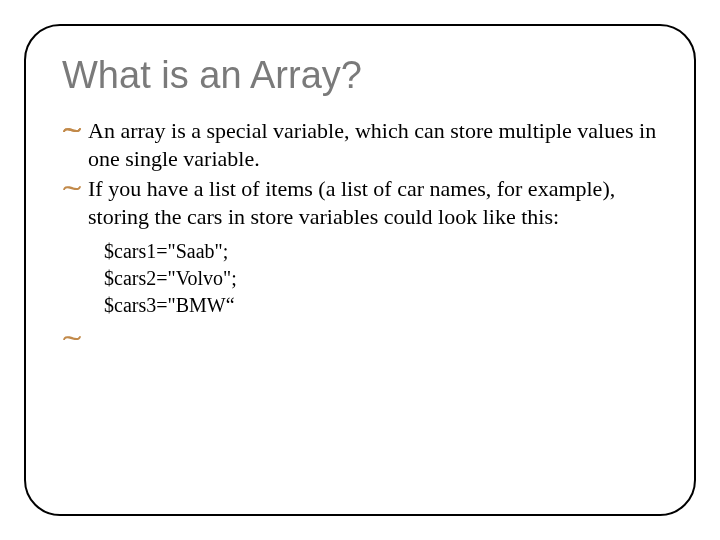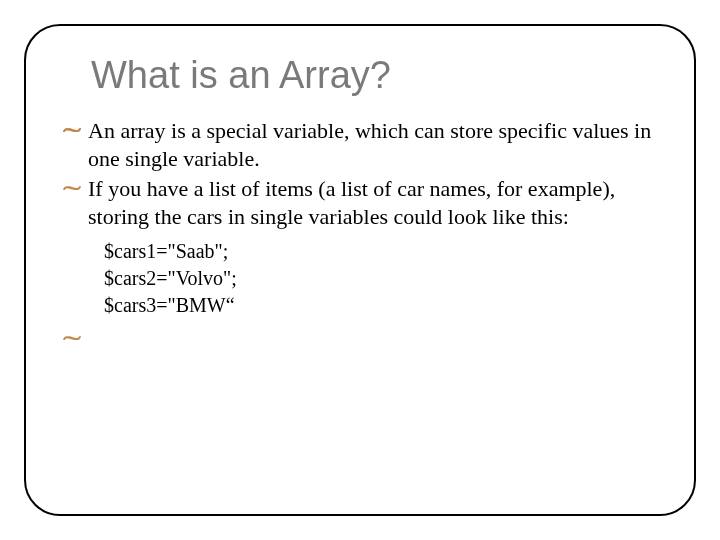--- a/index.html
+++ b/index.html
@@ -13,21 +13,20 @@
     border: 2px solid #000;
     border-radius: 36px;
     padding: 28px 36px 0 36px;
   }
   .title {
     font-family: Arial, Helvetica, sans-serif;
     font-size: 38px;
     color: #7a7a7a;
     font-weight: 400;
     margin-bottom: 20px;
-    margin-left: 29px;
   }
   .content { font-size: 22px; line-height: 1.28; color: #000; }
   .item { position: relative; padding-left: 26px; margin-bottom: 2px; }
   .item .bullet {
     position: absolute;
     left: 0;
     top: 2px;
     font-family: Arial, sans-serif;
     font-size: 20px;
     color: #c28a4a;
@@ -48,26 +47,26 @@
   <h1 class="title">What is an Array?</h1>
 
   <div class="content">
 
     <div class="item">
       <span class="bullet" style="font-weight: bold;">⁓</span>
     </div>
 
     <div class="item">
       <span class="bullet" style="font-weight: bold;">⁓</span>
-      <span>An array is a special variable, which can store specific values in one single variable.</span>
+      <span>An array is a special variable, which can store multiple values in one single variable.</span>
     </div>
 
     <div class="item">
       <span class="bullet" style="font-weight: bold;">⁓</span>
-      <span>If you have a list of items (a list of car names, for example), storing the cars in single variables could look like this:</span>
+      <span>If you have a list of items (a list of car names, for example), storing the cars in store variables could look like this:</span>
     </div>
 
     <div class="code">
       <div>$cars1="Saab";</div>
       <div>$cars2="Volvo";</div>
       <div>$cars3="BMW“</div>
     </div>
 
     <div class="item">
       <span class="bullet" style="font-weight: bold;">⁓</span>

